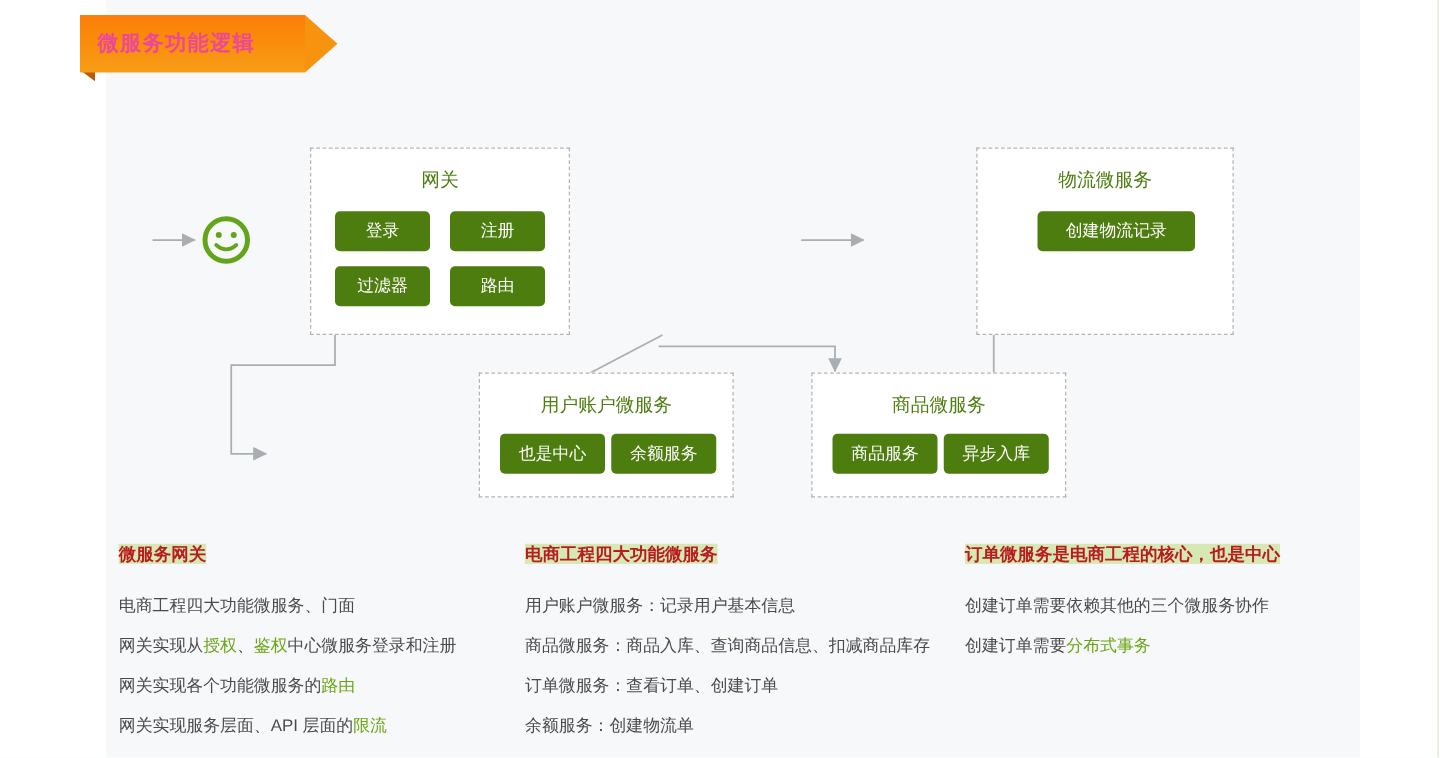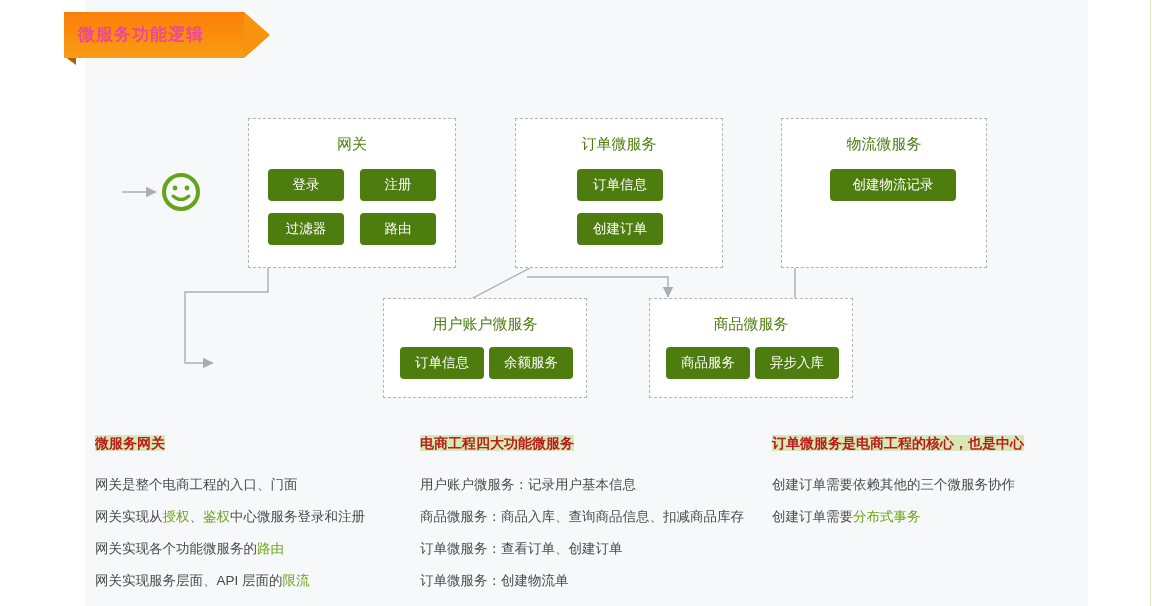--- a/index.html
+++ b/index.html
@@ -208,65 +208,60 @@
   </svg>
 
   <div class="node" style="left:248px; top:118px; width:208px; height:150px;">
     <div class="node-title">网关</div>
     <div class="btn" style="left:19px; top:50px; width:76px;">登录</div>
     <div class="btn" style="left:111px; top:50px; width:76px;">注册</div>
     <div class="btn" style="left:19px; top:94px; width:76px;">过滤器</div>
     <div class="btn" style="left:111px; top:94px; width:76px;">路由</div>
   </div>
 
-  <div class="node" style="left:515px; top:118px; width:208px; height:150px;">
-    <div class="node-title">订单微服务</div>
-    <div class="btn" style="left:61px; top:50px; width:86px;">订单信息</div>
-    <div class="btn" style="left:61px; top:94px; width:86px;">创建订单</div>
-  </div>
 
   <div class="node" style="left:781px; top:118px; width:206px; height:150px;">
     <div class="node-title">物流微服务</div>
     <div class="btn" style="left:48px; top:50px; width:126px;">创建物流记录</div>
   </div>
 
   <div class="node" style="left:383px; top:298px; width:204px; height:100px;">
     <div class="node-title">用户账户微服务</div>
-    <div class="btn" style="left:16px; top:48px; width:84px;">订单信息</div>
+    <div class="btn" style="left:16px; top:48px; width:84px;">也是中心</div>
     <div class="btn" style="left:105px; top:48px; width:84px;">余额服务</div>
   </div>
 
   <div class="node" style="left:649px; top:298px; width:204px; height:100px;">
     <div class="node-title">商品微服务</div>
     <div class="btn" style="left:16px; top:48px; width:84px;">商品服务</div>
     <div class="btn" style="left:105px; top:48px; width:84px;">异步入库</div>
   </div>
 </div>
 
 <div class="col" style="left:95px; width:300px;">
   <div class="col-head-wrap">
     <span class="col-head">微服务网关</span>
   </div>
   <div>
-      <p><span>网关是整个电商工程的入口、门面</span></p>
+      <p><span>电商工程四大功能微服务、门面</span></p>
       <p><span>网关实现从</span><span class="hl">授权</span><span>、</span><span class="hl">鉴权</span><span>中心微服务登录和注册</span></p>
       <p><span>网关实现各个功能微服务的</span><span class="hl">路由</span></p>
       <p><span>网关实现服务层面、API 层面的</span><span class="hl">限流</span></p>
     </div>
 </div>
 
 <div class="col" style="left:420px; width:360px;">
   <div class="col-head-wrap">
     <span class="col-head">电商工程四大功能微服务</span>
   </div>
   <div>
       <p><span>用户账户微服务：记录用户基本信息</span></p>
       <p><span>商品微服务：商品入库、查询商品信息、扣减商品库存</span></p>
       <p><span>订单微服务：查看订单、创建订单</span></p>
-      <p><span>订单微服务：创建物流单</span></p>
+      <p><span>余额服务：创建物流单</span></p>
     </div>
 </div>
 
 <div class="col" style="left:772px; width:280px;">
   <div class="col-head-wrap">
     <span class="col-head">订单微服务是电商工程的核心，也是中心</span>
   </div>
   <div>
       <p><span>创建订单需要依赖其他的三个微服务协作</span></p>
       <p><span>创建订单需要</span><span class="hl">分布式事务</span></p>

